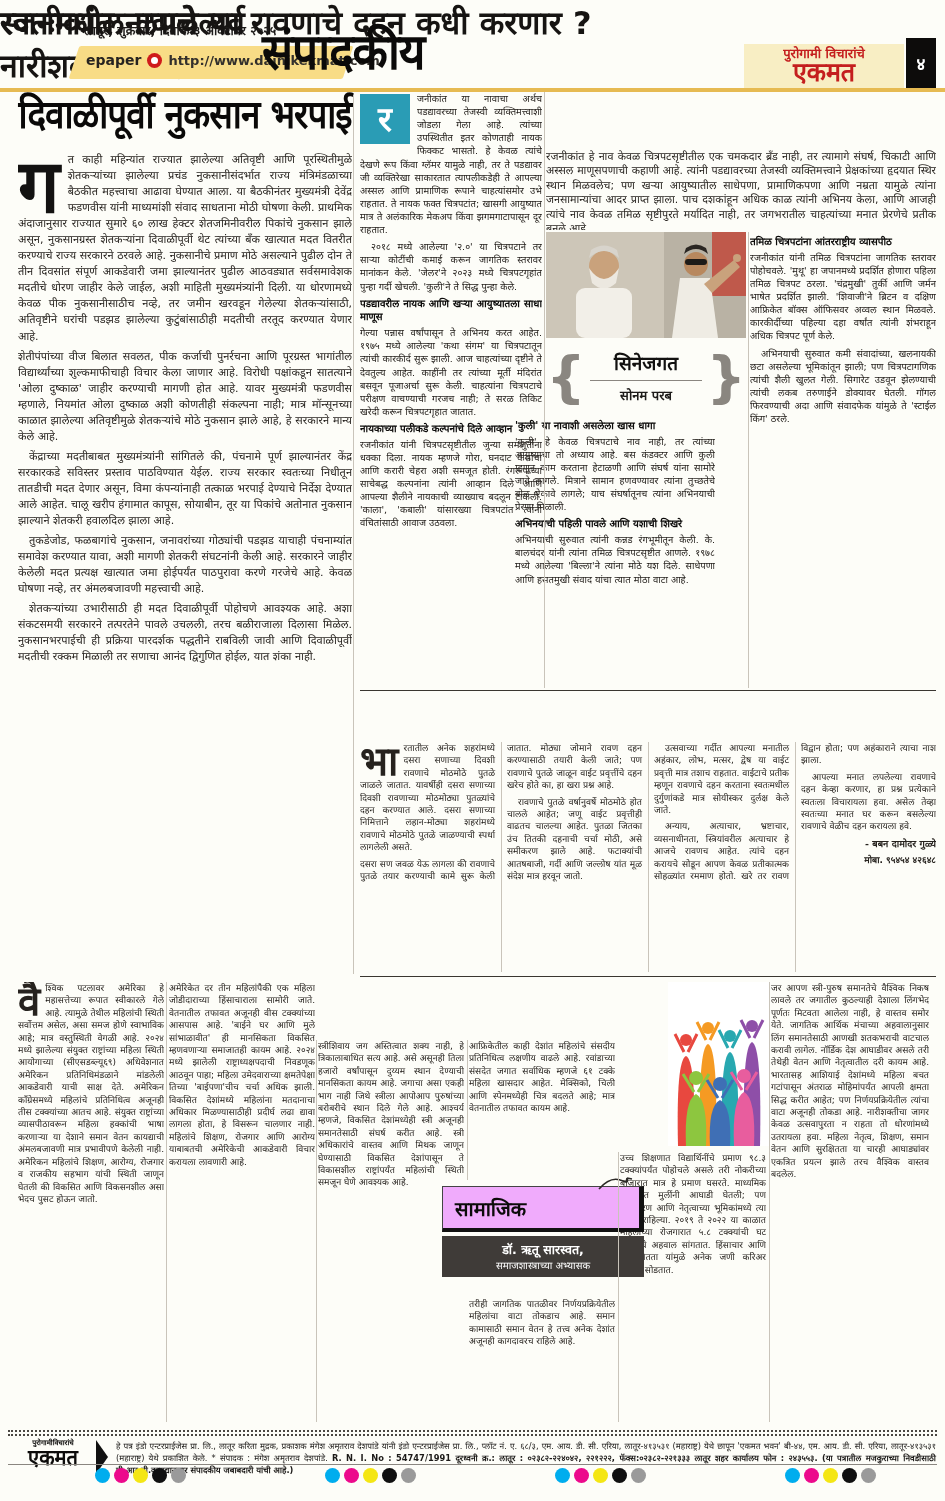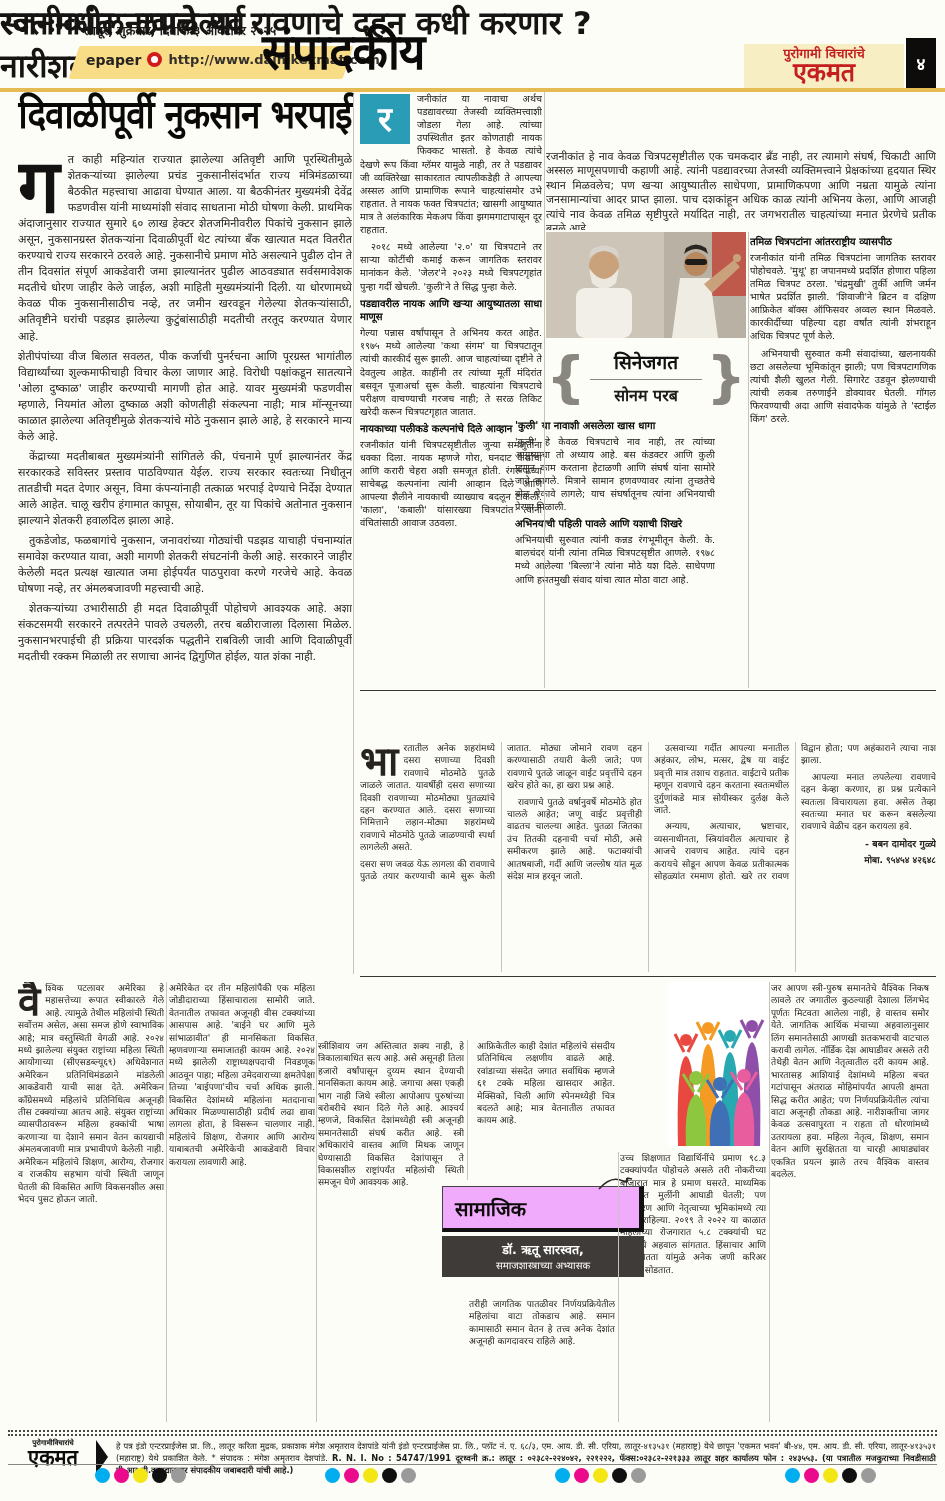--- a/index.html
+++ b/index.html
@@ -13,21 +13,21 @@
   .body-text { font-size:9.5px; line-height:1.38; text-align:justify; overflow:hidden; color:#26221e; }
   .body-text p { margin-bottom:4px; }
   .body-text p + p { text-indent:11px; }
   .subhead { font-weight:bold; font-size:10px; margin:3px 0 2px 0; color:#0c0b0a; }
   .vrule { position:absolute; width:1px; background:#c9c4ba; }
   .hrule { position:absolute; height:1px; background:#3a3631; }
 
   
   .dateline { left:84px; top:22px; font-size:12.5px; font-weight:bold; color:#1c1a18; }
   .epaper-band { left:74px; top:46px; width:274px; height:33px; background:#f8dc86; transform:skewX(-18deg); border-radius:2px; }
-  .epaper-inner { left:86px; top:52px; display:flex; align-items:flex-start; gap:6px; }
+  .epaper-inner { left:86px; top:52px; display:flex; align-items:flex-end; gap:6px; }
   .epaper-label { font-size:14px; font-weight:bold; color:#262320; }
   .epaper-icon { width:15px; height:15px; border-radius:50%; background:#cf1b1b; position:relative; }
   .epaper-icon::after { content:""; position:absolute; left:4px; top:4px; width:7px; height:7px; border-radius:50%; background:#fff; }
   .epaper-url { font-size:13px; font-weight:bold; color:#33302c; }
   .section-title { left:262px; top:16px; width:230px; font-size:46px; font-weight:900; letter-spacing:-1px; transform:scaleY(1.08); transform-origin:top left; color:#0b0a09; }
   .masthead-box { left:744px; top:44px; width:160px; height:44px; background:#f8eec4; text-align:center; padding-top:3px; }
   .masthead-tagline { font-size:13px; font-weight:bold; color:#c41e1e; line-height:1; }
   .masthead-name { font-size:25px; font-weight:900; color:#c41e1e; line-height:1.05; transform:scaleY(1.05); }
   .pagenum-box { left:906px; top:38px; width:30px; height:50px; background:#0d0c0b; color:#fff; display:flex; align-items:center; justify-content:center; font-size:17px; font-weight:bold; }
   .header-rule { left:0; top:88px; width:945px; height:4px; background:#e6ba52; }
@@ -40,35 +40,35 @@
 
   
   .a2-col1 { left:360px; top:92px; width:182px; height:598px; }
   .dropcap-teal { float:left; width:50px; height:50px; background:#2a9cb5; color:#fff; font-size:34px; font-weight:bold; display:flex; align-items:center; justify-content:center; margin:2px 7px 2px 0; }
   .a2-intro { left:546px; top:150px; width:390px; height:80px; font-size:10.8px; line-height:1.34; font-weight:500; }
   .a2-photo { left:546px; top:232px; width:200px; height:106px; overflow:hidden; background:#cdc6b8; }
   .cine-box { left:546px; top:342px; width:200px; height:70px; display:flex; align-items:center; justify-content:center; gap:4px; }
   .brace { font-size:56px; color:#8a8680; line-height:1; font-weight:bold; }
   .cine-mid { text-align:center; width:140px; }
   .cine-title { font-size:19px; font-weight:900; color:#121110; border-bottom:1px solid #8a8680; padding-bottom:4px; margin-bottom:4px; }
-  .cine-author { font-size:16px; font-weight:bold; color:#1d1b19; }
+  .cine-author { font-size:13px; font-weight:bold; color:#1d1b19; }
   .a2-col2 { left:515px; top:416px; width:200px; height:274px; }
   .a2-col3 { left:750px; top:232px; width:186px; height:458px; }
 
   
   .a3-ruletop { left:360px; top:690px; width:576px; }
   .a3-body { left:360px; top:742px; width:576px; height:230px; column-count:4; column-gap:12px; column-rule:1px solid #c9c4ba; font-size:9px; }
   .dropcap-med { float:left; font-size:40px; line-height:0.8; font-weight:bold; padding:3px 5px 0 0; }
   .a3-byline { text-align:right; font-weight:bold; font-size:9.5px; margin-top:4px; }
   .a3-mobile { text-align:right; font-size:9px; font-weight:bold; }
   .a3-rulebot { left:360px; top:976px; width:576px; }
   .a4-c1 { left:18px;  top:982px; width:146px; height:440px; font-size:9px; }
   .a4-c2 { left:169px; top:982px; width:146px; height:440px; font-size:9px; }
   .a4-c3 { left:318px; top:1040px; width:146px; height:382px; font-size:9px; }
-  .a4-c4a { left:469px; top:1040px; width:146px; height:140px; font-size:9px;padding-left:8px; }
+  .a4-c4a { left:469px; top:1040px; width:146px; height:140px; font-size:9px; }
   .a4-c4b { left:469px; top:1298px; width:146px; height:124px; font-size:9px; }
   .a4-c5 { left:620px; top:1152px; width:146px; height:270px; font-size:9px; }
   .a4-c6 { left:771px; top:982px; width:158px; height:440px; font-size:9px; }
   .a4-illus { left:668px; top:982px; width:102px; height:164px; background:#fff; }
 
   .social-box { left:442px; top:1186px; width:202px; height:106px; }
   .social-top { position:relative; background:#f0abfc; border:1px solid #444; border-right:5px solid #111; border-bottom:4px solid #111; padding:8px 10px 6px 12px; }
   .social-title { font-size:20px; font-weight:900; color:#0c0b0a; }
   .social-flourish { position:absolute; right:4px; top:-14px; }
   .social-dark { margin-top:4px; background:#3f3b38; color:#fff; text-align:center; padding:5px 4px; }

